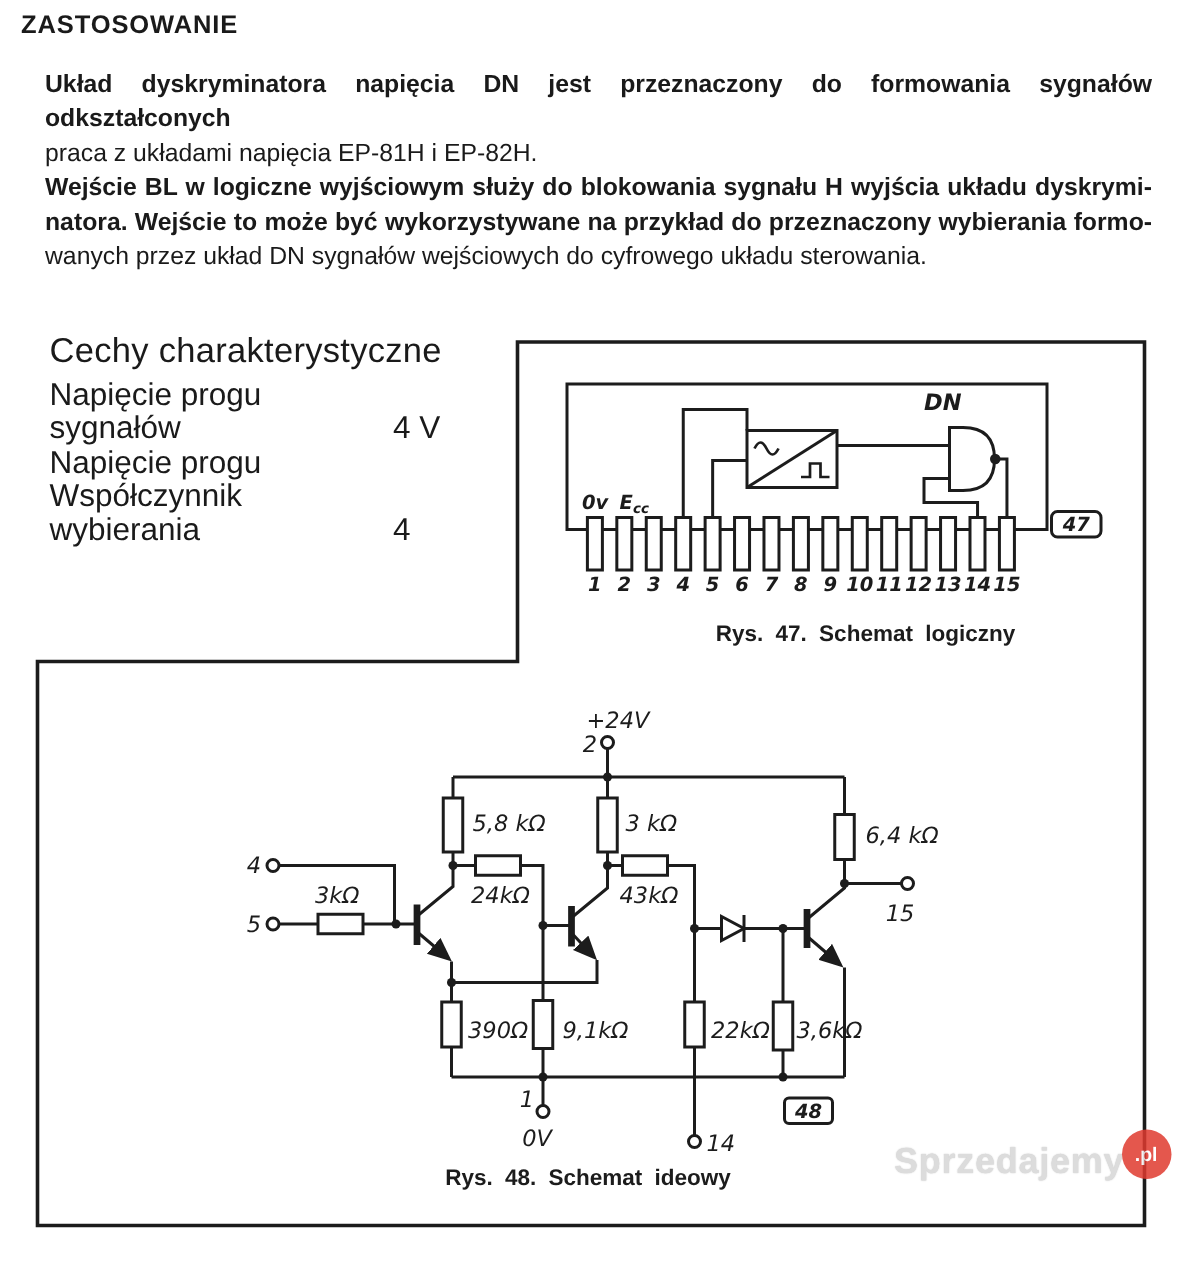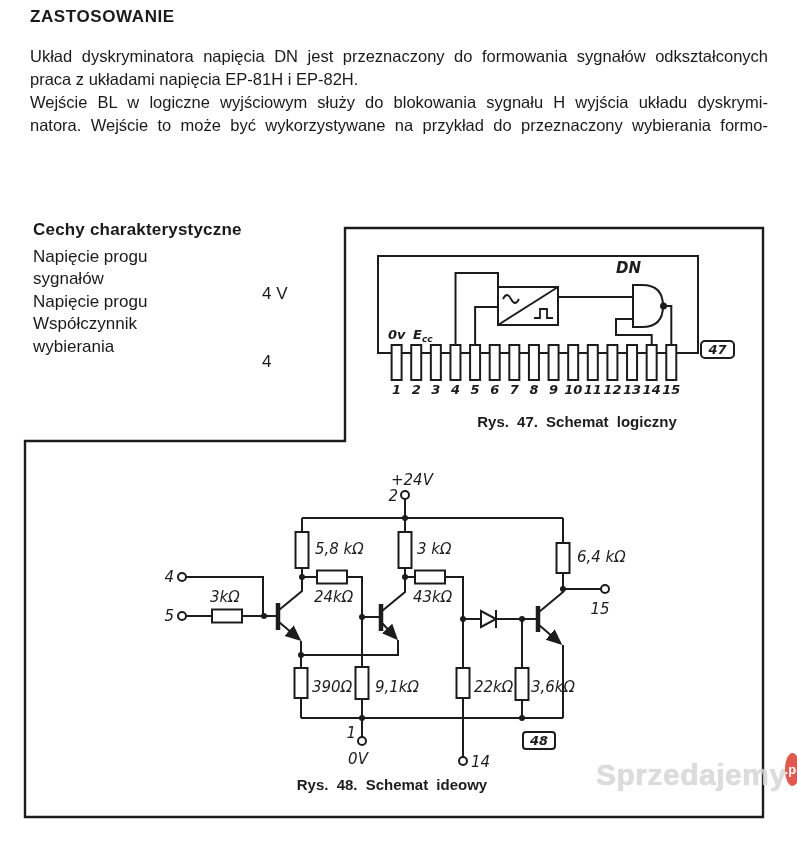--- a/index.html
+++ b/index.html
@@ -1,71 +1,72 @@
 <!DOCTYPE html>
 <html><head>
 <meta charset="utf-8">
 <style>
   html,body{margin:0;padding:0;}
   body{
     width:797px;height:848px;position:relative;background:#ffffff;
     font-family:"Liberation Sans",sans-serif;color:#1a1a1a;overflow:hidden;
   }
   .page-title{
-    position:absolute;left:30px;top:7px;font-size:17px;font-weight:bold;
+    position:absolute;left:14px;top:7px;font-size:17px;font-weight:bold;
     letter-spacing:.6px;
   }
   .intro{
     position:absolute;left:30px;top:45px;width:738px;
     font-size:16.5px;line-height:23px;
   }
   .line{white-space:normal;}
-  .just{text-align:justify;text-align-last:justify;}
+  .just{text-align:justify;text-align-last:justify;font-weight:bold;}
   .chars{position:absolute;left:33px;top:220px;width:310px;}
-  .chars-heading{font-size:17px;font-weight:bold;letter-spacing:.2px;margin:0 0 6px 0;}
-  .char-row{position:relative;font-size:17px;line-height:22.4px;height:22.4px;}
-  .char-value{position:absolute;left:229px;top:15px;text-align:center;}
+  .chars-heading{font-size:23px;font-weight:normal;letter-spacing:.2px;margin:0 0 6px 0;}
+  .char-row{position:relative;font-size:21px;line-height:22.4px;height:22.4px;}
+  .char-value{position:absolute;left:229px;top:0;text-align:center;}
   svg.diagram{position:absolute;left:0;top:0;}
   .wire{stroke:#1c1c1c;stroke-width:2;fill:none;}
   .thick{stroke:#1c1c1c;stroke-width:2.4;fill:none;}
   .comp{fill:#ffffff;stroke:#1c1c1c;stroke-width:2;}
   .dot{fill:#1c1c1c;stroke:none;}
   .pin{fill:#ffffff;stroke:#1c1c1c;stroke-width:2;}
   text{fill:#1c1c1c;}
   .lbl{font-family:"DejaVu Sans",sans-serif;font-style:italic;font-size:15px;}
   .lbl-sm{font-family:"DejaVu Sans",sans-serif;font-style:italic;font-weight:bold;font-size:13px;}
   .lbl-sub{font-family:"DejaVu Sans",sans-serif;font-style:italic;font-weight:bold;font-size:9px;}
   .pin-num{font-family:"DejaVu Sans",sans-serif;font-style:italic;font-weight:bold;font-size:13px;text-anchor:middle;}
   .cap{font-family:"Liberation Sans",sans-serif;font-weight:bold;font-size:15px;word-spacing:4px;text-anchor:middle;}
   .mid{text-anchor:middle;}
   .end{text-anchor:end;}
   .watermark{
     position:absolute;left:596px;top:750px;width:200px;height:50px;
     display:flex;align-items:center;opacity:.85;z-index:5;
   }
   .wm-text{
-    font-size:30px;font-weight:bold;color:#d6d6d6;letter-spacing:.5px;
+    font-size:24px;font-weight:bold;color:#d6d6d6;letter-spacing:.5px;
     text-shadow:0 0 1px #bdbdbd;
   }
   .wm-badge{
     width:33px;height:33px;border-radius:50%;margin-left:-2px;margin-top:-12px;
     display:flex;align-items:center;justify-content:center;
     color:#ffffff;font-size:13px;font-weight:bold;
   }
 </style>
 </head>
 <body>
 
 <div class="page-title">ZASTOSOWANIE</div>
 
 <div class="intro">
   <div class="line just">Układ dyskryminatora napięcia DN jest przeznaczony do formowania sygnałów odkształconych</div>
   <div class="line">praca z układami napięcia EP-81H i EP-82H.</div>
   <div class="line just">Wejście BL w logiczne wyjściowym służy do blokowania sygnału H wyjścia układu dyskrymi-</div>
   <div class="line just">natora. Wejście to może być wykorzystywane na przykład do przeznaczony wybierania formo-</div>
+  <div class="line">wanych przez układ DN sygnałów wejściowych do cyfrowego układu sterowania.</div>
 </div>
 
 <div class="chars">
   <div class="chars-heading">Cechy charakterystyczne</div>
   <div class="char-row">
     <span class="char-label">Napięcie progu</span>
     <span class="char-value"></span>
   </div>
   <div class="char-row">
     <span class="char-label">sygnałów</span>

